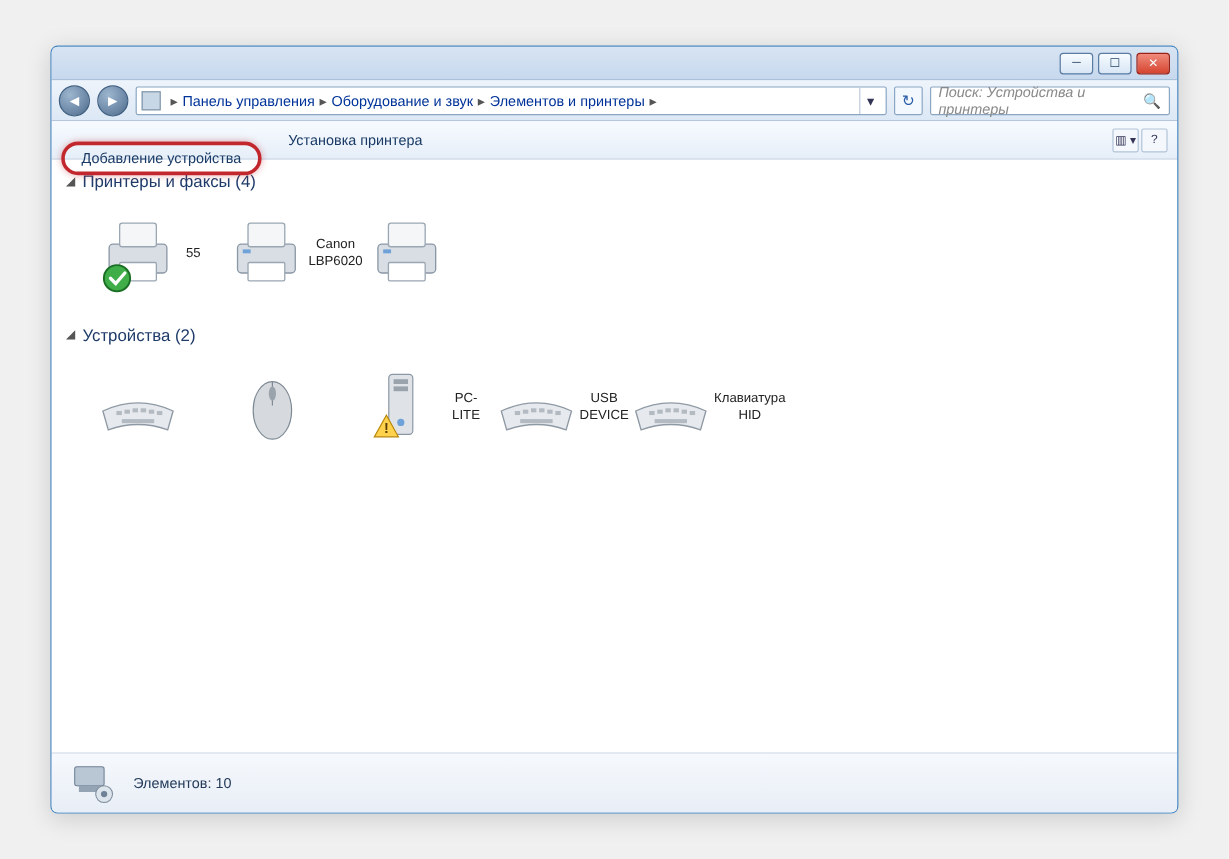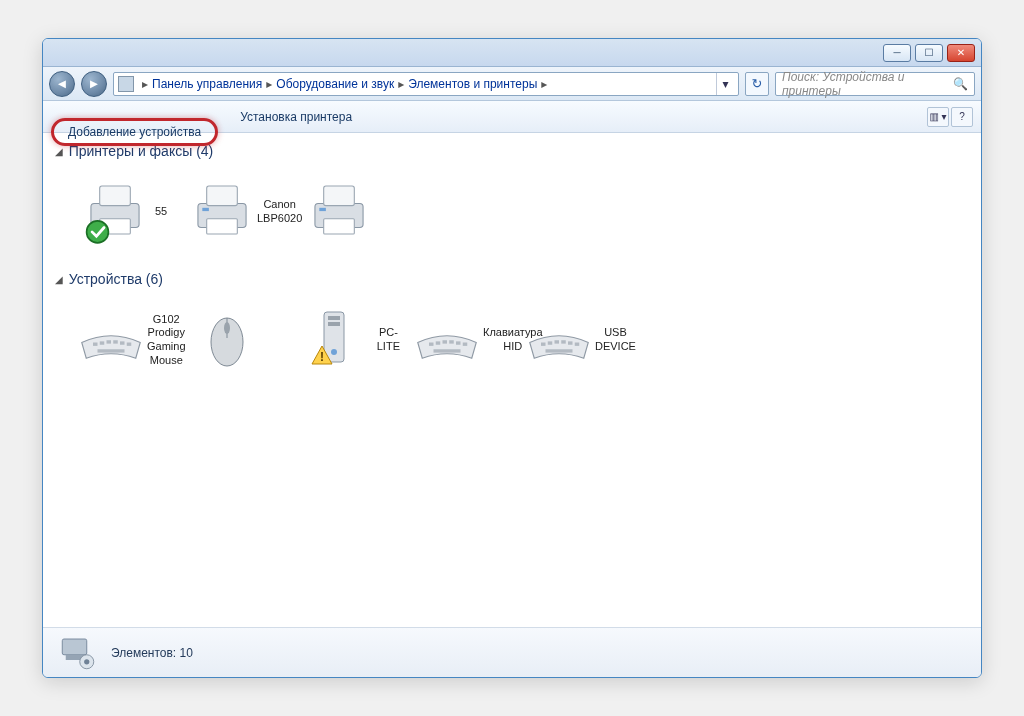--- a/index.html
+++ b/index.html
@@ -160,39 +160,38 @@
   <rect x="10" y="26" width="44" height="22" rx="3" fill="#d9dee4" stroke="#8a97a5"></rect>
   <rect x="18" y="10" width="28" height="18" rx="2" fill="#f4f6f8" stroke="#9aa6b2"></rect>
   <rect x="18" y="40" width="28" height="14" rx="1" fill="#fff" stroke="#9aa6b2"></rect>
   <rect x="14" y="30" width="6" height="3" fill="#6fa2d8"></rect>
 </svg>
 </div>
         </div>
       </div>
       <div class="group-header">
         <span class="tri">◢</span>
-        <span>Устройства (6)</span>
+        <span>Устройства (2)</span>
       </div>
       <div class="items">
         <div class="item">
           <div class="icon-wrap">
 <svg viewBox="0 0 64 64" width="72" height="72">
   <path d="M6 36 Q32 24 58 36 L54 50 Q32 42 10 50 Z" fill="#e6e9ed" stroke="#8f99a4"></path>
   <g fill="#b3bac2">
     <rect x="16" y="36" width="4" height="3"></rect>
                 <rect x="22" y="35" width="4" height="3"></rect>
     <rect x="28" y="34" width="4" height="3"></rect>
                 <rect x="34" y="34" width="4" height="3"></rect>
     <rect x="40" y="35" width="4" height="3"></rect>
                 <rect x="46" y="36" width="4" height="3"></rect>
     <rect x="20" y="42" width="24" height="3"></rect>
   </g>
 </svg>
 </div>
-          <div class="label">G102 Prodigy Gaming Mouse</div>
         </div>
         <div class="item">
           <div class="icon-wrap">
 <svg viewBox="0 0 64 64" width="64" height="72">
   <ellipse cx="32" cy="36" rx="16" ry="24" fill="#d6dade" stroke="#7f8a95"></ellipse>
   <path d="M32 12 v20" stroke="#7f8a95"></path>
   <ellipse cx="32" cy="22" rx="3" ry="6" fill="#9aa3ac"></ellipse>
 </svg>
 </div>
         </div>
@@ -217,38 +216,38 @@
     <rect x="16" y="36" width="4" height="3"></rect>
                 <rect x="22" y="35" width="4" height="3"></rect>
     <rect x="28" y="34" width="4" height="3"></rect>
                 <rect x="34" y="34" width="4" height="3"></rect>
     <rect x="40" y="35" width="4" height="3"></rect>
                 <rect x="46" y="36" width="4" height="3"></rect>
     <rect x="20" y="42" width="24" height="3"></rect>
   </g>
 </svg>
 </div>
-          <div class="label">Клавиатура HID</div>
+          <div class="label">USB DEVICE</div>
         </div>
         <div class="item">
           <div class="icon-wrap">
 <svg viewBox="0 0 64 64" width="72" height="72">
   <path d="M6 36 Q32 24 58 36 L54 50 Q32 42 10 50 Z" fill="#e6e9ed" stroke="#8f99a4"></path>
   <g fill="#b3bac2">
     <rect x="16" y="36" width="4" height="3"></rect>
                 <rect x="22" y="35" width="4" height="3"></rect>
     <rect x="28" y="34" width="4" height="3"></rect>
                 <rect x="34" y="34" width="4" height="3"></rect>
     <rect x="40" y="35" width="4" height="3"></rect>
                 <rect x="46" y="36" width="4" height="3"></rect>
     <rect x="20" y="42" width="24" height="3"></rect>
   </g>
 </svg>
 </div>
-          <div class="label">USB DEVICE</div>
+          <div class="label">Клавиатура HID</div>
         </div>
       </div>
     </div>
 
   <div class="statusbar">
     <svg class="status-icon" viewBox="0 0 48 40">
       <rect x="6" y="4" width="28" height="18" rx="2" fill="#b9c6d3" stroke="#6f8196"></rect>
       <rect x="10" y="22" width="20" height="6" fill="#95a4b4"></rect>
       <circle cx="34" cy="30" r="8" fill="#dce4ec" stroke="#7d8c9c"></circle>
       <circle cx="34" cy="30" r="3" fill="#6f8196"></circle>

